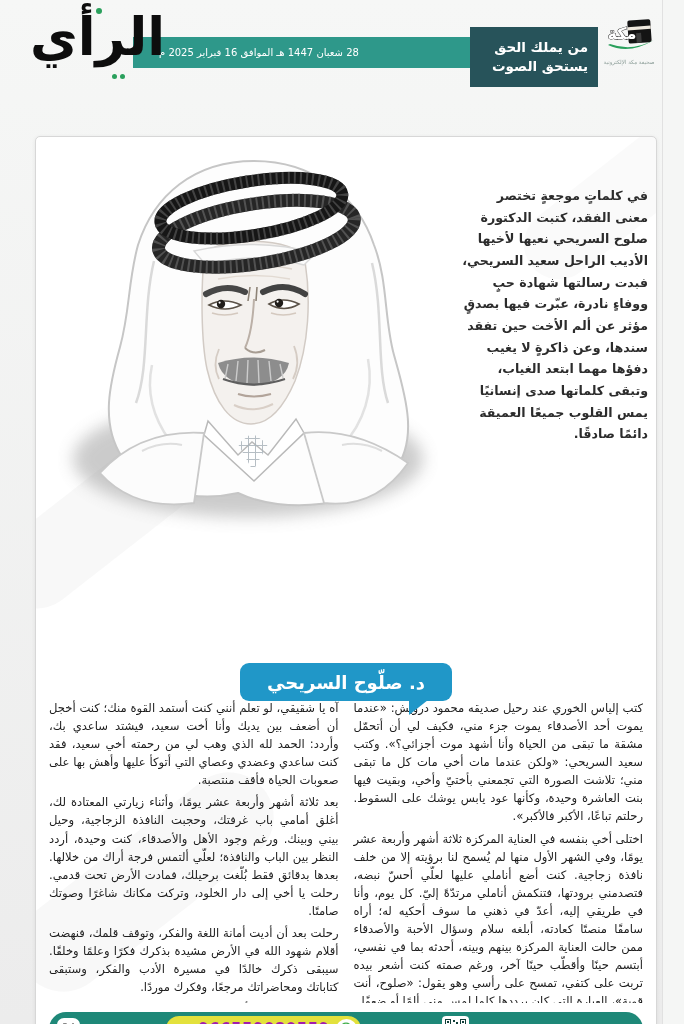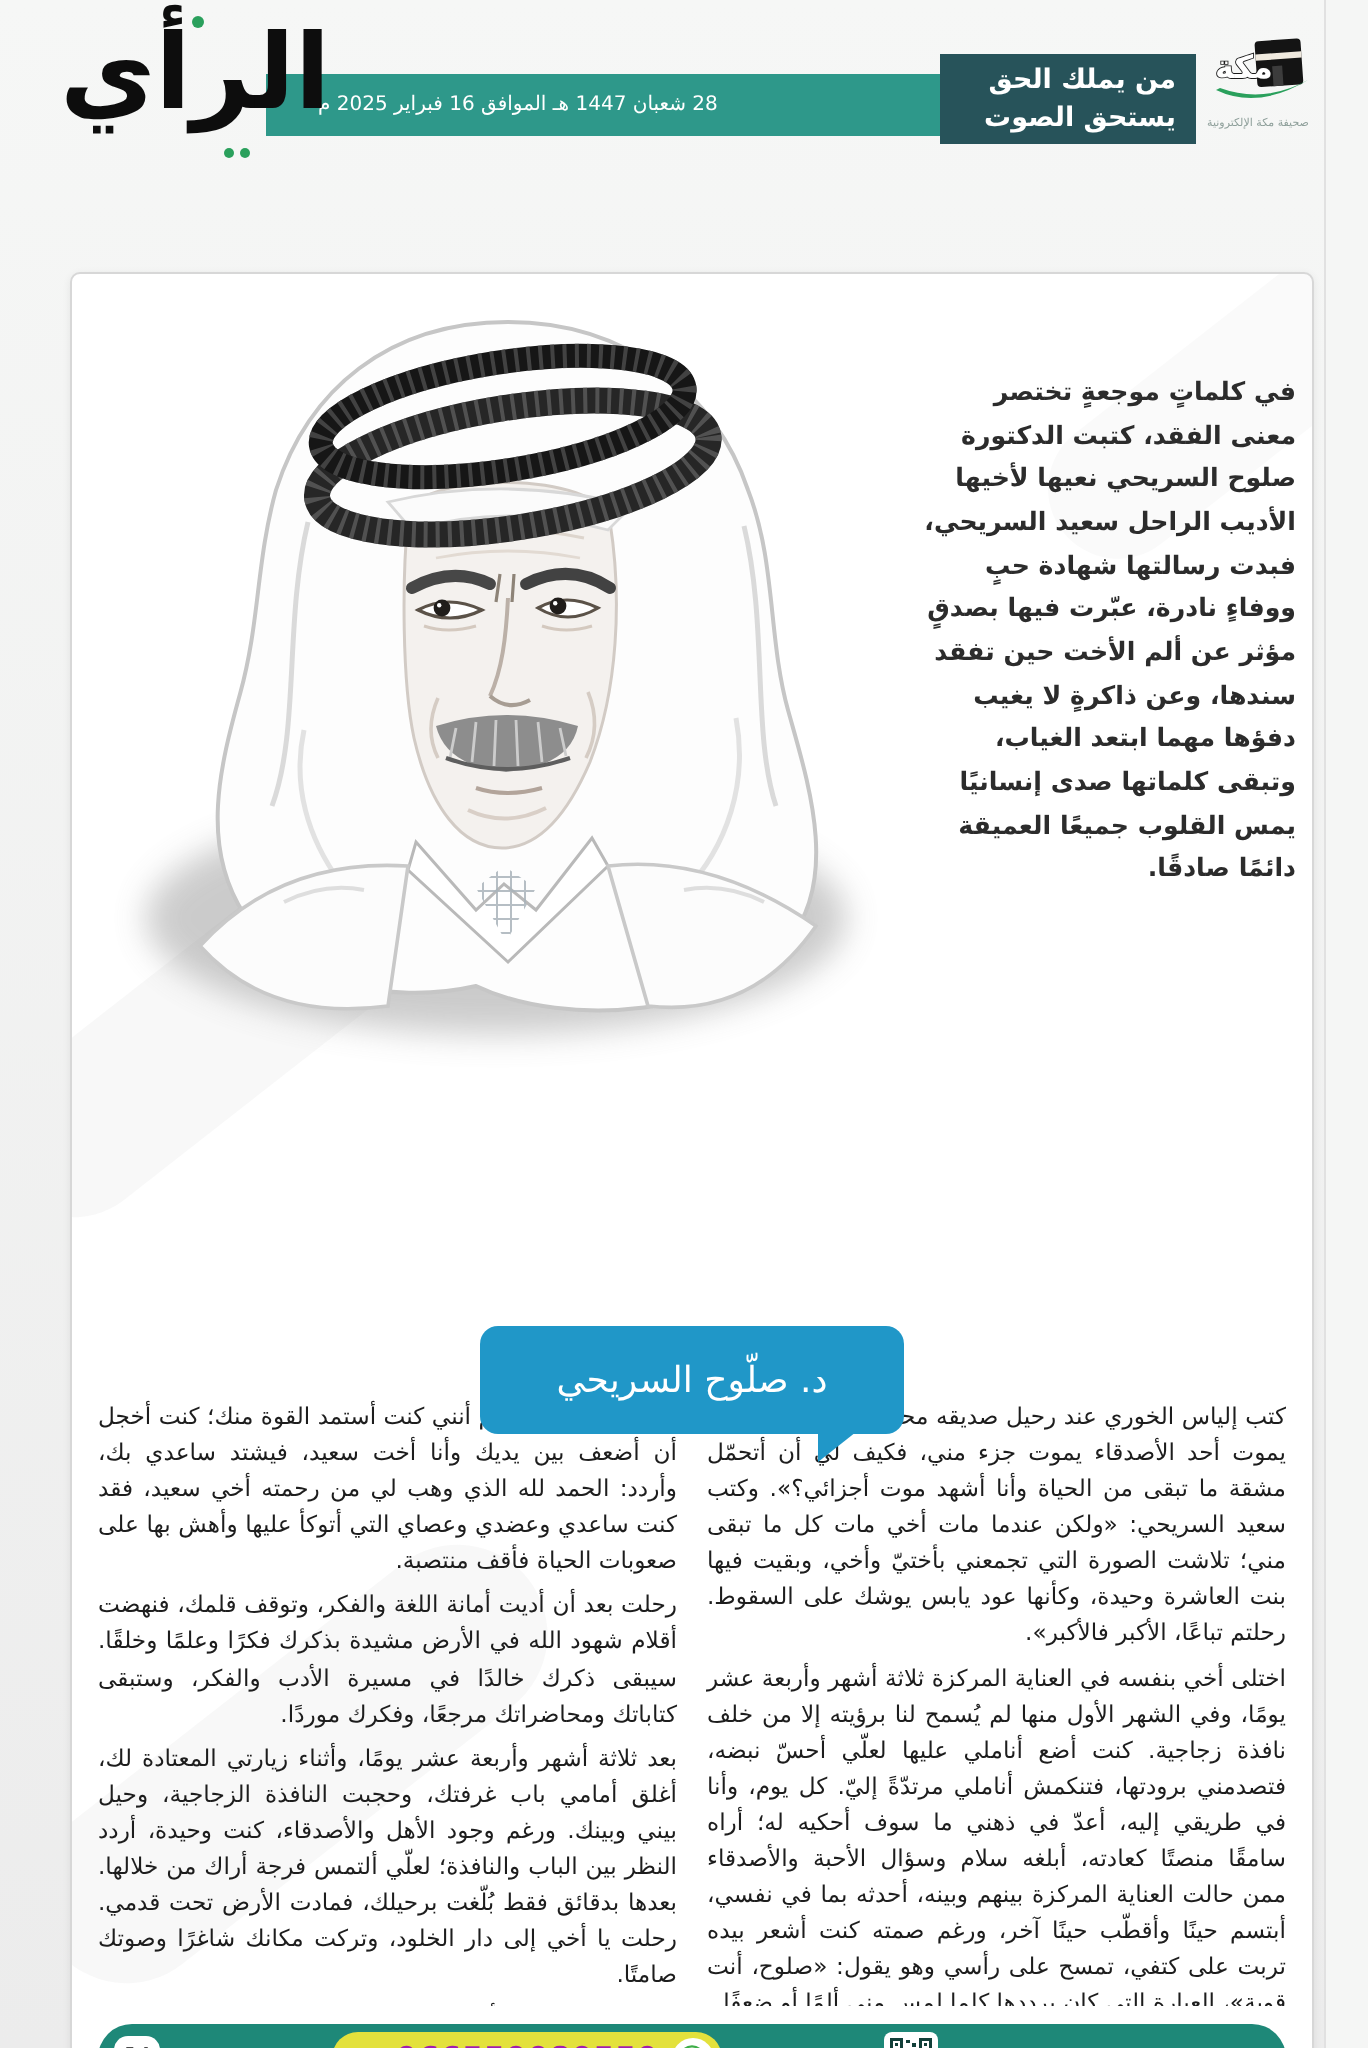--- a/index.html
+++ b/index.html
@@ -13,40 +13,40 @@
   .page { position:relative; width:684px; height:1024px; background:linear-gradient(180deg,#f6f7f6 0%,#ececec 100%); }
   .edge-strip { position:absolute; top:0; right:0; width:22px; height:100%; background:#f5f6f5; border-left:1px solid #e1e1e1; }
 
   
   .header { position:absolute; top:0; left:0; width:684px; height:88px; }
   .logo-ar { position:absolute; left:30px; top:6px; font-size:52px; font-weight:bold; color:#0d0d0d; line-height:1.2; z-index:3; letter-spacing:-1px; }
   .logo-dot { position:absolute; width:5px; height:5px; border-radius:50%; background:#2aa05c; z-index:4; }
   .d1 { left:112px; top:74px; } .d2 { left:120px; top:74px; } .d3 { left:96px; top:8px; width:6px; height:6px; }
   .date-bar { position:absolute; left:133px; top:37px; width:337px; height:31px; background:#2e988a; display:flex; align-items:center; justify-content:flex-end; padding-left:26px; }
   .date-bar span { color:#ffffff; font-size:10px; font-weight:normal; }
-  .slogan { position:absolute; left:470px; top:27px; width:128px; height:45px; background:#27535a; color:#fff; display:flex; flex-direction:column; justify-content:center; padding-right:10px; gap:2px; }
+  .slogan { position:absolute; left:470px; top:27px; width:128px; height:60px; background:#27535a; color:#fff; display:flex; flex-direction:column; justify-content:center; padding-right:10px; gap:2px; }
   .slogan div { font-size:13.5px; font-weight:bold; line-height:1.25; text-align:right; }
   .brand { position:absolute; left:598px; top:18px; width:62px; text-align:center; }
   .brand-caption { font-size:5.5px; color:#8fa09b; margin-top:1px; white-space:nowrap; }
 
   
   .card { position:absolute; top:88px; left:35px; width:622px; height:920px; background:#ffffff; border:1px solid #d7d7d7; border-radius:5px; box-shadow:0 1px 4px rgba(0,0,0,.07); overflow:hidden;margin-top:48px; }
   .wm { position:absolute; background:#7d7d7d; opacity:.05; border-radius:70px; }
   .wm1 { width:280px; height:80px; left:-60px; top:330px; transform:rotate(-38deg); }
   .wm2 { width:300px; height:90px; left:-40px; top:700px; transform:rotate(-38deg); }
   .wm3 { width:240px; height:70px; left:470px; top:20px; transform:rotate(-38deg); opacity:.04; }
 
   .portrait { position:absolute; left:6px; top:4px; width:428px; height:408px; }
   .portrait svg { width:100%; height:100%; }
 
   .intro { position:absolute; left:424px; top:48px; width:188px; font-size:12.6px; font-weight:bold; line-height:1.72; color:#2c2c2c; text-align:right; }
 
   .title { position:absolute; top:384px; left:0; width:622px; text-align:center; font-size:84px; font-weight:bold; color:#111111; line-height:1.25; white-space:nowrap; }
 
-  .author-badge { position:absolute; top:526px; left:50%; transform:translateX(-50%); min-width:212px; height:54px; background:#2097c8; border-radius:9px; color:#fff; display:flex; align-items:center; justify-content:center; font-size:18px; font-weight:normal; padding:0 18px; z-index:2; }
+  .author-badge { position:absolute; top:526px; left:50%; transform:translateX(-50%); min-width:212px; height:38px; background:#2097c8; border-radius:9px; color:#fff; display:flex; align-items:center; justify-content:center; font-size:18px; font-weight:bold; padding:0 18px; z-index:2; }
   .author-badge::after { content:""; position:absolute; bottom:-14px; right:24px; width:0; height:0; border-top:15px solid #2097c8; border-right:19px solid transparent; }
 
   .columns { position:absolute; top:562px; right:13px; left:13px; height:304px; display:flex; gap:15px; overflow:hidden; }
   .col { flex:1; }
   .col p { font-size:11.6px; line-height:1.56; text-align:justify; color:#1d1d1d; margin-bottom:4px; }
   .col p.closing { text-align:center; margin-top:2px; }
 
   
   .footer-bar { position:absolute; left:13px; right:13px; bottom:9px; height:34px; background:#1e8878; border-radius:17px; display:flex; align-items:center; justify-content:flex-start; padding:0 8px; direction:ltr; }
   .x-group, .site-group { display:flex; align-items:center; gap:7px; }
@@ -171,22 +171,22 @@
       <span>د. صلّوح السريحي</span>
     </div>
 
     <div class="columns">
       <div class="col">
         <p>كتب إلياس الخوري عند رحيل صديقه محمود درويش: «عندما يموت أحد الأصدقاء يموت جزء مني، فكيف لي أن أتحمّل مشقة ما تبقى من الحياة وأنا أشهد موت أجزائي؟». وكتب سعيد السريحي: «ولكن عندما مات أخي مات كل ما تبقى مني؛ تلاشت الصورة التي تجمعني بأختيّ وأخي، وبقيت فيها بنت العاشرة وحيدة، وكأنها عود يابس يوشك على السقوط. رحلتم تباعًا، الأكبر فالأكبر».</p>
         <p>اختلى أخي بنفسه في العناية المركزة ثلاثة أشهر وأربعة عشر يومًا، وفي الشهر الأول منها لم يُسمح لنا برؤيته إلا من خلف نافذة زجاجية. كنت أضع أناملي عليها لعلّي أحسّ نبضه، فتصدمني برودتها، فتنكمش أناملي مرتدّةً إليّ. كل يوم، وأنا في طريقي إليه، أعدّ في ذهني ما سوف أحكيه له؛ أراه سامقًا منصتًا كعادته، أبلغه سلام وسؤال الأحبة والأصدقاء ممن حالت العناية المركزة بينهم وبينه، أحدثه بما في نفسي، أبتسم حينًا وأقطّب حينًا آخر، ورغم صمته كنت أشعر بيده تربت على كتفي، تمسح على رأسي وهو يقول: «صلوح، أنت قوية»، العبارة التي كان يرددها كلما لمس مني ألمًا أو ضعفًا.</p>
       </div>
       <div class="col">
         <p>آه يا شقيقي، لو تعلم أنني كنت أستمد القوة منك؛ كنت أخجل أن أضعف بين يديك وأنا أخت سعيد، فيشتد ساعدي بك، وأردد: الحمد لله الذي وهب لي من رحمته أخي سعيد، فقد كنت ساعدي وعضدي وعصاي التي أتوكأ عليها وأهش بها على صعوبات الحياة فأقف منتصبة.</p>
+        <p>بعد ثلاثة أشهر وأربعة عشر يومًا، وأثناء زيارتي المعتادة لك، أغلق أمامي باب غرفتك، وحجبت النافذة الزجاجية، وحيل بيني وبينك. ورغم وجود الأهل والأصدقاء، كنت وحيدة، أردد النظر بين الباب والنافذة؛ لعلّي ألتمس فرجة أراك من خلالها. بعدها بدقائق فقط بُلّغت برحيلك، فمادت الأرض تحت قدمي. رحلت يا أخي إلى دار الخلود، وتركت مكانك شاغرًا وصوتك صامتًا.</p>
         <p>رحلت بعد أن أديت أمانة اللغة والفكر، وتوقف قلمك، فنهضت أقلام شهود الله في الأرض مشيدة بذكرك فكرًا وعلمًا وخلقًا. سيبقى ذكرك خالدًا في مسيرة الأدب والفكر، وستبقى كتاباتك ومحاضراتك مرجعًا، وفكرك موردًا.</p>
-        <p>بعد ثلاثة أشهر وأربعة عشر يومًا، وأثناء زيارتي المعتادة لك، أغلق أمامي باب غرفتك، وحجبت النافذة الزجاجية، وحيل بيني وبينك. ورغم وجود الأهل والأصدقاء، كنت وحيدة، أردد النظر بين الباب والنافذة؛ لعلّي ألتمس فرجة أراك من خلالها. بعدها بدقائق فقط بُلّغت برحيلك، فمادت الأرض تحت قدمي. رحلت يا أخي إلى دار الخلود، وتركت مكانك شاغرًا وصوتك صامتًا.</p>
         <p class="closing">طبت أخي حيًا وميتًا، وطاب مثواك.</p>
       </div>
     </div>
 
     <div class="footer-bar">
       <div class="x-group">
         <span class="x-badge">
           <svg viewBox="0 0 24 24" width="15" height="15">
               <path d="M3.2 2.5h5.6l4.3 6.1 5-6.1h2.8l-6.5 7.9 7.4 11.1h-5.6l-4.7-6.9-5.7 6.9H3l7.2-8.7z" fill="#111"></path>
             </svg>

